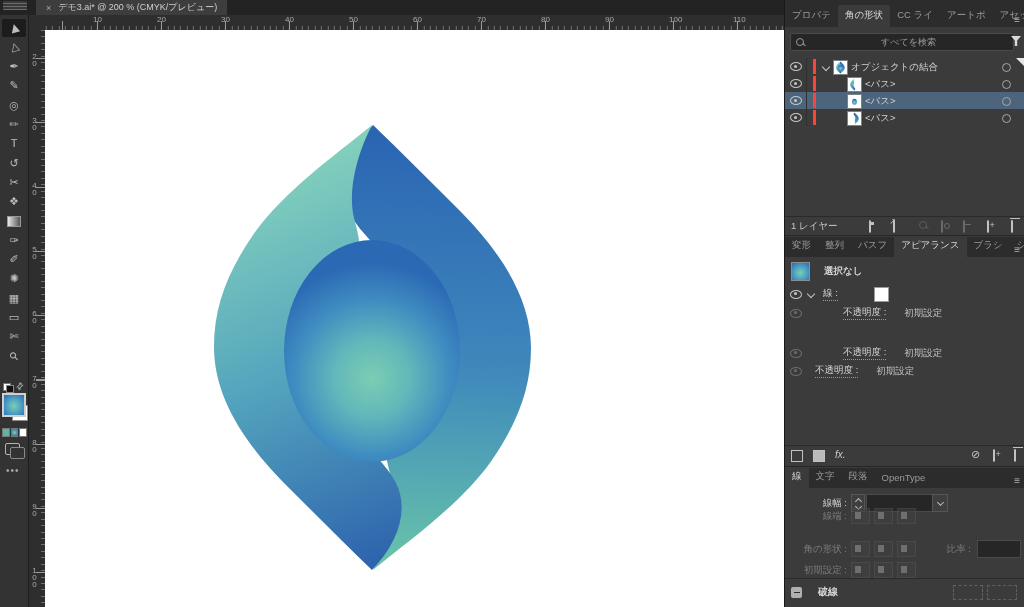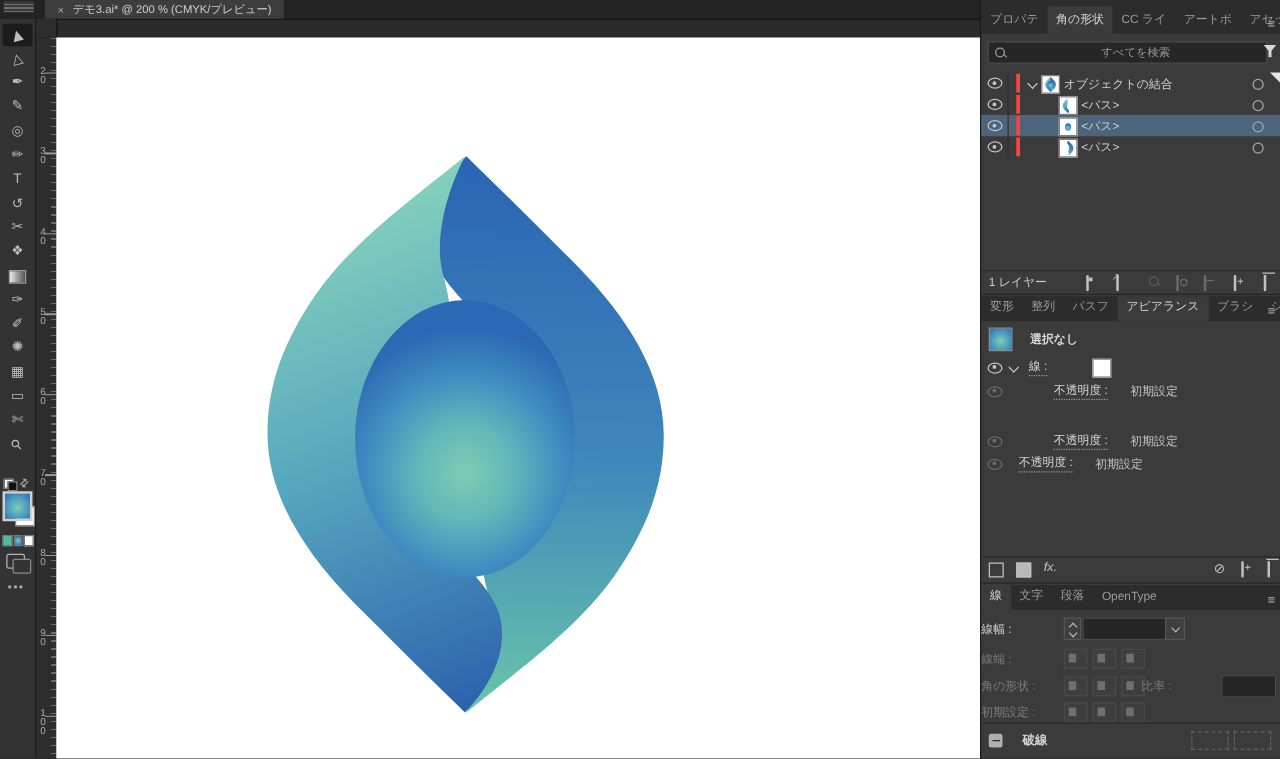--- a/index.html
+++ b/index.html
@@ -109,21 +109,21 @@
     background:radial-gradient(circle at 50% 58%,#7BCEB2 0%,#4A9BC2 55%,#2B69B4 100%);}
   #fill-dd{width:13px;height:15px;background:#2f2f2f;border:1px solid #555;display:flex;align-items:center;justify-content:center;}
   #fill-dd .achev{margin-top:-2px;transform:rotate(45deg) scale(.8);}
   #appearance-footer{left:0;top:445px;width:240px;height:20px;border-top:1px solid #2a2a2a;border-bottom:1px solid #262626;}
   .sqout{width:10px;height:10px;border:1px solid #c2c2c2;}
   .sqfill{width:10px;height:10px;border:1px solid #c2c2c2;background:#b9b9b9;}
   .fxtxt{font-style:italic;color:#c9c9c9;font-size:10px;}
   .clear-glyph{color:#c2c2c2;font-size:11px;}
   
   .srow{position:absolute;left:0;width:240px;display:flex;align-items:center;}
-  .slabel{position:absolute;font-size:9.5px;color:#cfcfcf;text-align:left;width:62px;left:0;}
+  .slabel{position:absolute;font-size:9.5px;color:#cfcfcf;text-align:right;width:62px;left:0;}
   .slabel.dim3{color:#7c7c7c;}
   .stepper{position:absolute;left:66px;width:12px;height:16px;background:#3f3f3f;border:1px solid #565656;display:flex;flex-direction:column;align-items:center;justify-content:center;gap:1px;}
   .stepper .c{width:4px;height:4px;border-right:1px solid #bbb;border-bottom:1px solid #bbb;}
   .stepper .up{transform:rotate(-135deg);margin-top:1px;}
   .stepper .dn{transform:rotate(45deg);margin-top:-1px;}
   .sfield{position:absolute;background:#262626;border:1px solid #4a4a4a;height:14px;color:#ccc;font-family:inherit;font-size:9px;outline:none;}
   .dd{position:absolute;width:14px;height:16px;background:#3f3f3f;border:1px solid #565656;display:flex;align-items:center;justify-content:center;}
   .dd .c{width:4px;height:4px;border-right:1px solid #bbb;border-bottom:1px solid #bbb;transform:rotate(45deg);margin-top:-2px;}
   .bgroup{position:absolute;display:flex;gap:4px;}
   .bbtn{width:17px;height:14px;background:#414141;border:1px solid #555;opacity:.55;position:relative;}
@@ -170,20 +170,35 @@
 
   <div id="tabbar" class="abs">
     <div id="app-stripes" class="abs"></div>
     <div id="doc-tab" class="abs">
       <span id="tab-close">×</span>
       <span>デモ3.ai* @ 200 % (CMYK/プレビュー)</span>
     </div>
   </div>
 
   <div id="ruler-corner" class="abs"></div>
+  <div id="hruler" class="abs">
+    <div class="tminor"></div>
+    <div class="tmajor"></div>
+  <span class="hlabel" style="left: 48px;">10</span>
+      <span class="hlabel" style="left: 112px;">20</span>
+      <span class="hlabel" style="left: 176px;">30</span>
+      <span class="hlabel" style="left: 240px;">40</span>
+      <span class="hlabel" style="left: 304px;">50</span>
+      <span class="hlabel" style="left: 368px;">60</span>
+      <span class="hlabel" style="left: 432px;">70</span>
+      <span class="hlabel" style="left: 496px;">80</span>
+      <span class="hlabel" style="left: 560px;">90</span>
+      <span class="hlabel" style="left: 624px;">100</span>
+      <span class="hlabel" style="left: 688px;">110</span>
+    </div>
   <div id="vruler" class="abs">
     <div class="tminor"></div>
     <div class="tmajor"></div>
   <span class="vlabel" style="top: 22px;">20</span>
       <span class="vlabel" style="top: 86.3px;">30</span>
       <span class="vlabel" style="top: 150.6px;">40</span>
       <span class="vlabel" style="top: 214.9px;">50</span>
       <span class="vlabel" style="top: 279.2px;">60</span>
       <span class="vlabel" style="top: 343.5px;">70</span>
       <span class="vlabel" style="top: 407.8px;">80</span>
@@ -420,21 +435,21 @@
       <span class="slabel">線幅 :</span>
       <span class="stepper">
           <span class="c up"></span>
           <span class="c dn"></span>
         </span>
       <input class="sfield" style="left: 81px; width: 64px;">
       <span class="dd" style="left:147px">
           <span class="c"></span>
         </span>
     </div>
-    <div class="srow" style="top:519px;height:16px">
+    <div class="srow" style="top:508px;height:16px">
       <span class="slabel dim3">線端 :</span>
       <span class="bgroup" style="left:66px" id="cap-group">
           <span class="bbtn"></span>
           <span class="bbtn"></span>
           <span class="bbtn"></span>
         </span>
     </div>
     <div class="srow" style="top:541px;height:16px">
       <span class="slabel dim3">角の形状 :</span>
       <span class="bgroup" style="left:66px" id="corner-group">

